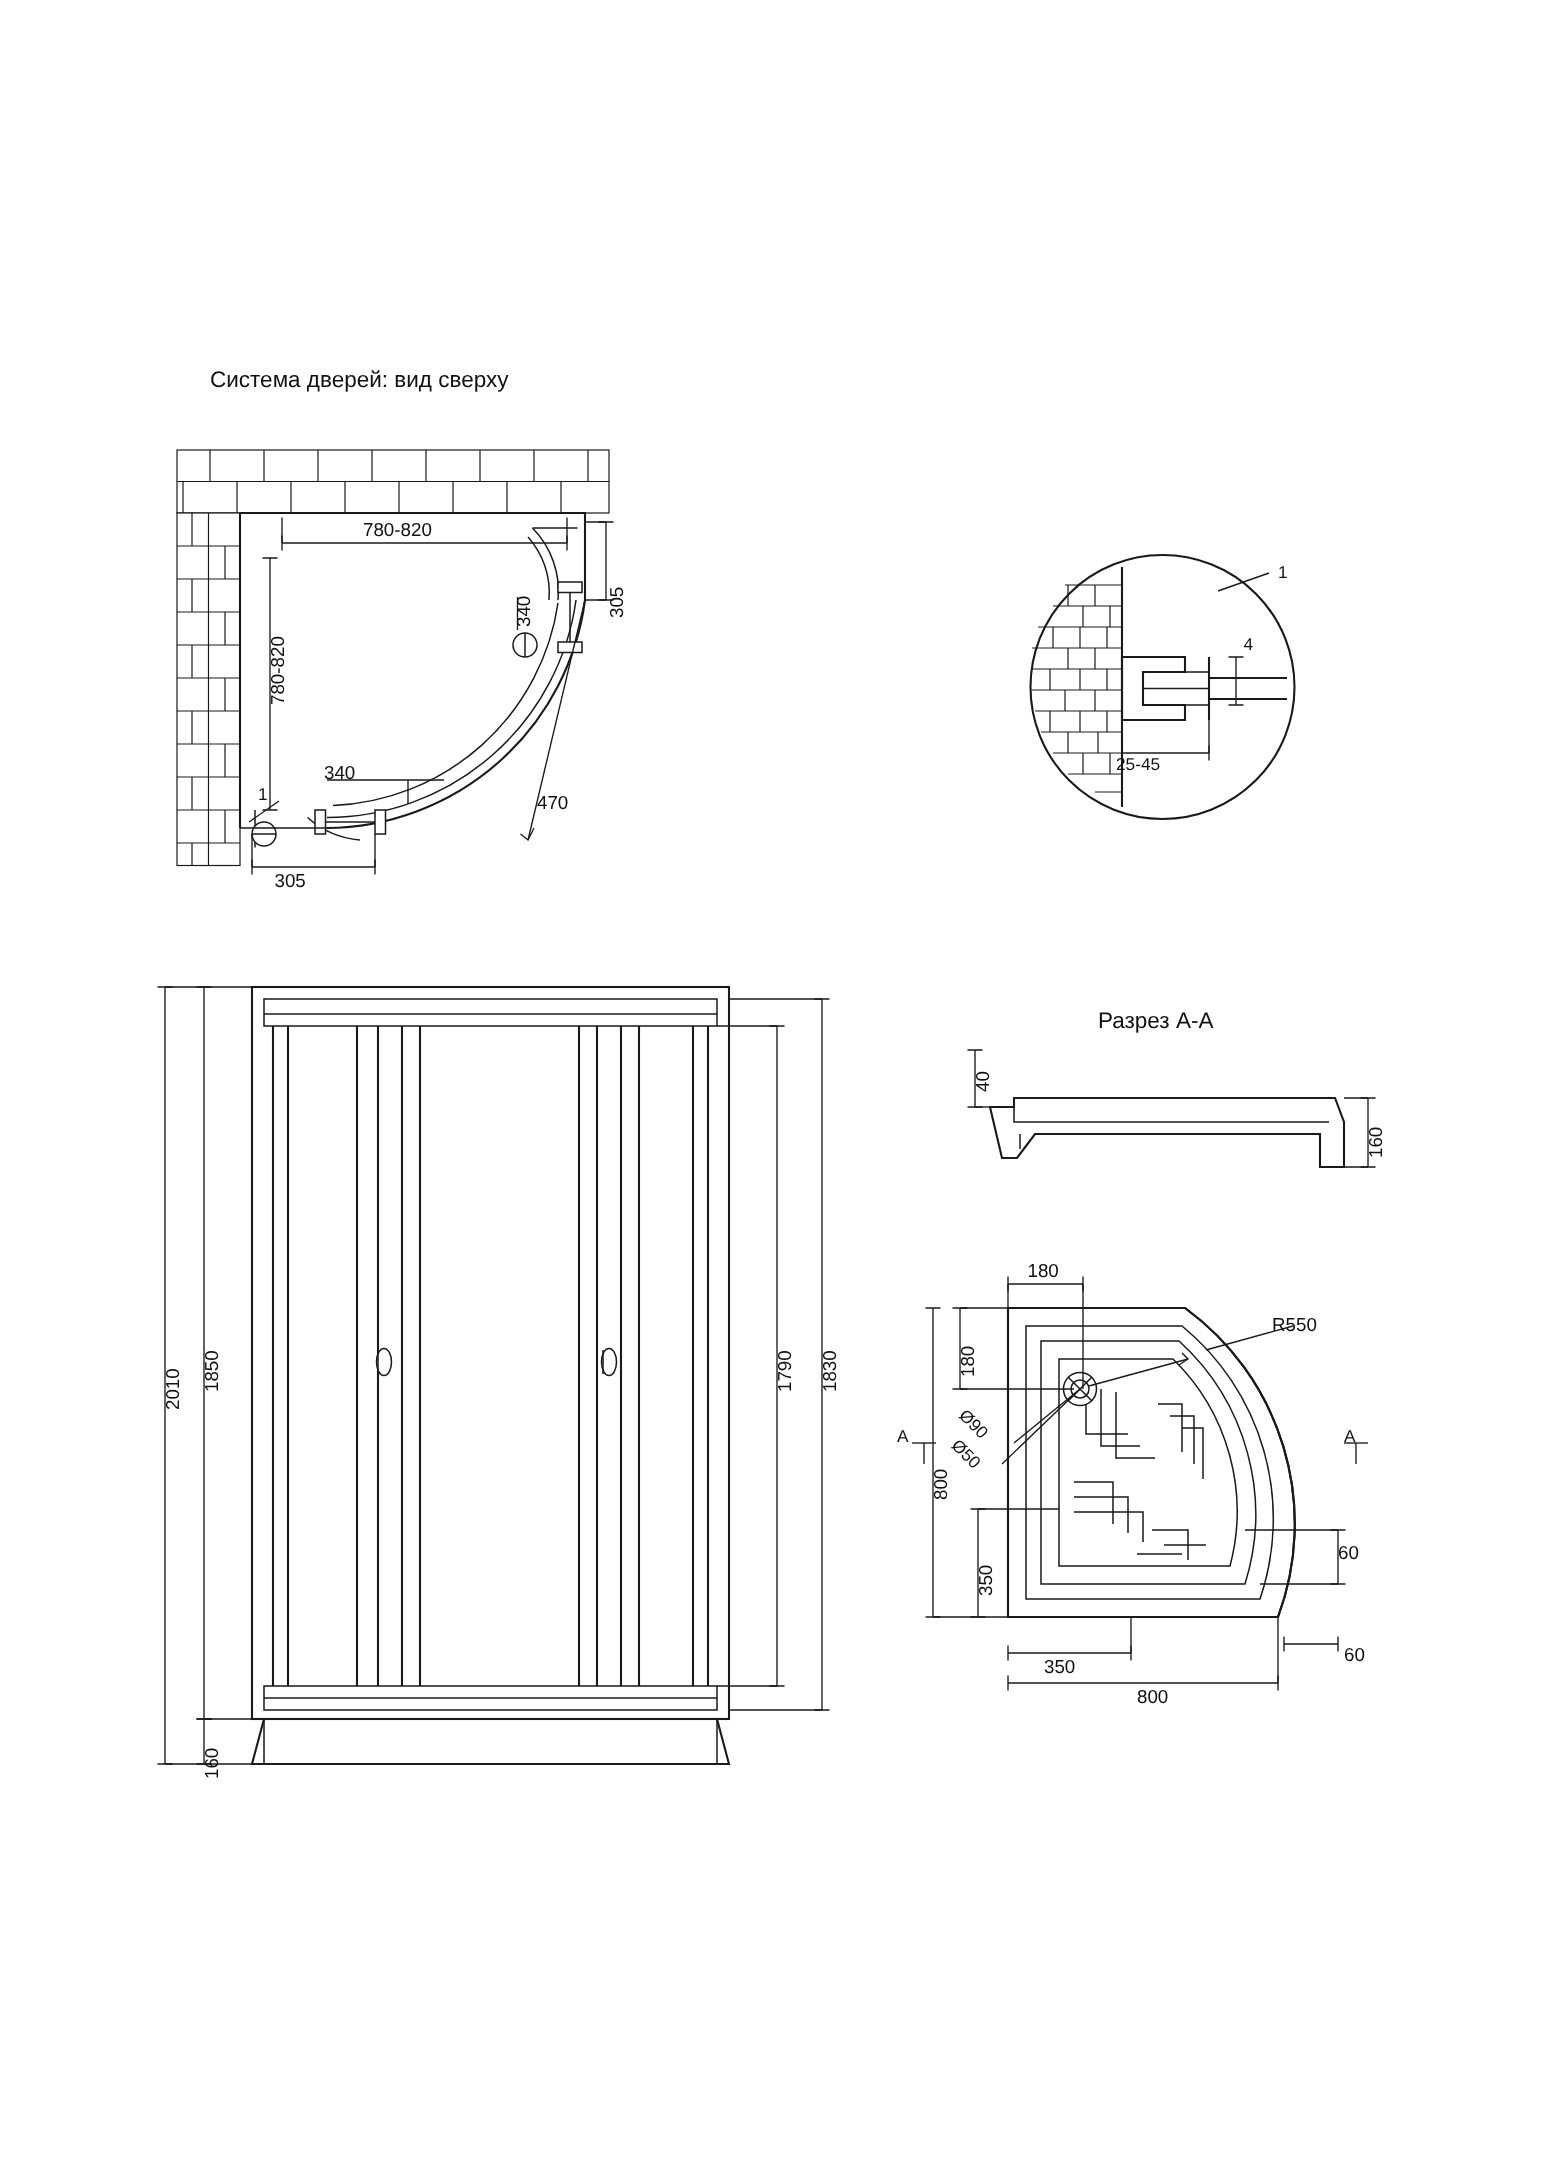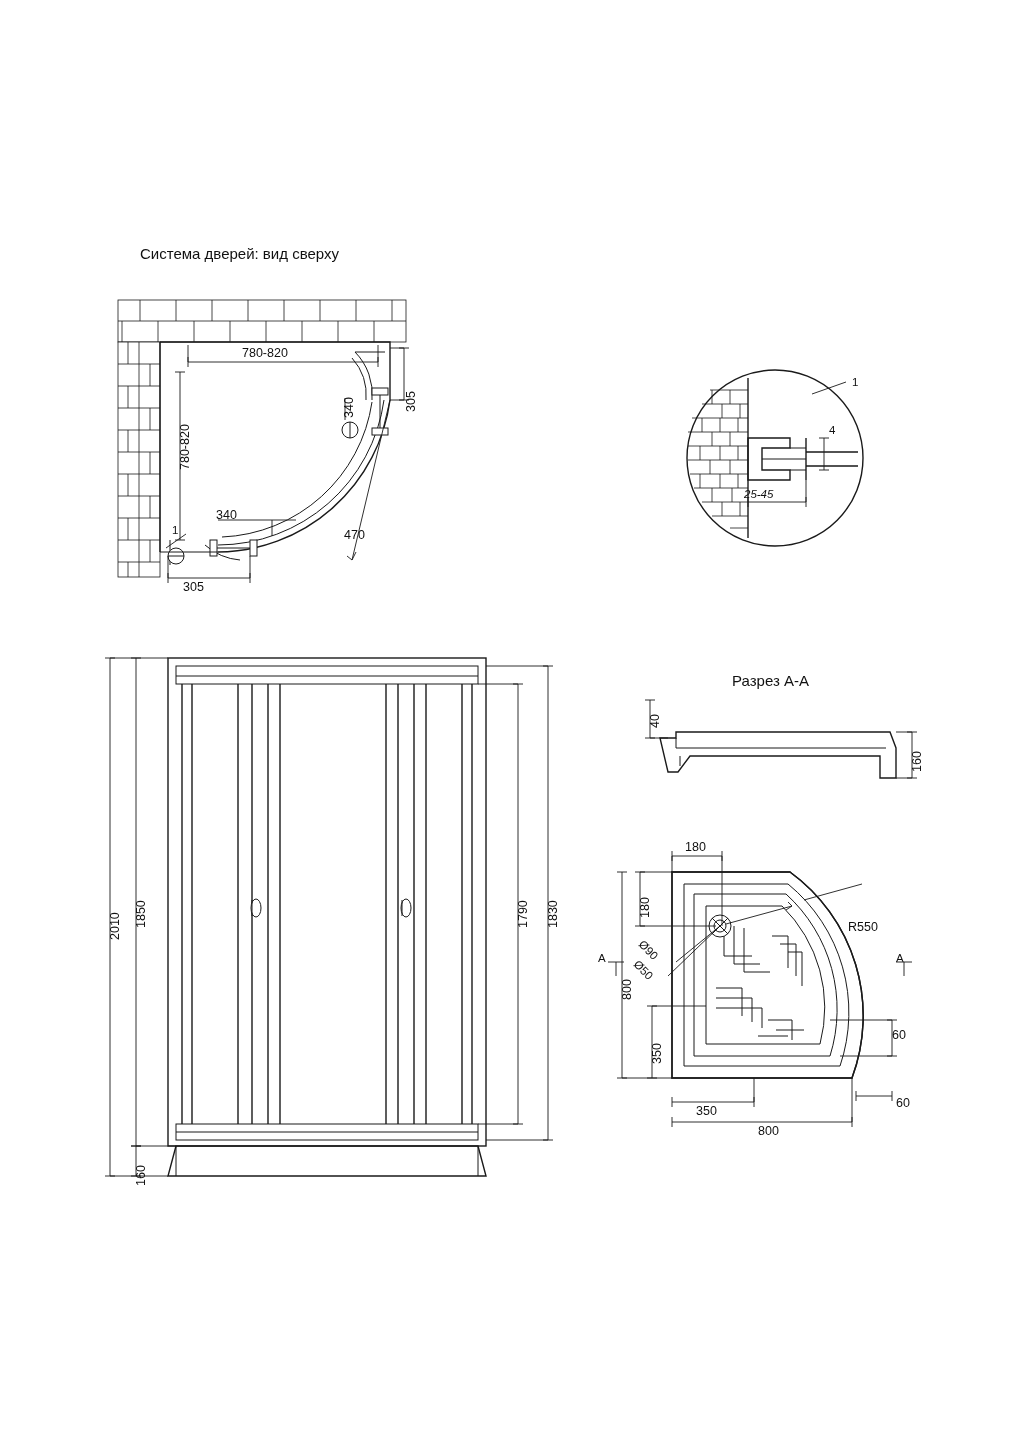--- a/index.html
+++ b/index.html
@@ -129,21 +129,21 @@
     <path class="dim" d="M390 400 L352 560"></path>
     <path class="dim" d="M347 556 L352 560 L356 552"></path>
   </svg>
 
   <div class="lbl" style="left:242px;top:346px;">780-820</div>
   <div class="lbl rot90" style="left:178px;top:470px;">780-820</div>
   <div class="lbl rot90" style="left:404px;top:412px;">305</div>
   <div class="lbl" style="left:183px;top:580px;">305</div>
   <div class="lbl rot90" style="left:342px;top:418px;">340</div>
   <div class="lbl" style="left:216px;top:508px;">340</div>
-  <div class="lbl" style="left:344px;top:528px;">470</div>
+  <div class="lbl" style="left:358px;top:528px;">470</div>
   <div class="lbl small" style="left:172px;top:524px;">1</div>
 
   <svg width="1035" height="1440">
     <circle class="ln med fillw" cx="775" cy="458" r="88"></circle>
 
     <g class="brick">
       <path d="M710 390 L748 390 M702 404 L748 404 M692 418 L748 418 M688 432 L748 432 M688 446 L748 446 M688 460 L748 460 M690 474 L748 474 M694 488 L748 488 M702 502 L748 502 M712 516 L748 516 M730 528 L748 528"></path>
       <path d="M712 390 L712 404 M730 390 L730 404 M722 404 L722 418 M740 404 L740 418 M702 418 L702 432 M720 418 L720 432 M738 418 L738 432 M712 432 L712 446 M730 432 L730 446 M700 446 L700 460 M720 446 L720 460 M738 446 L738 460 M710 460 L710 474 M730 460 L730 474 M700 474 L700 488 M720 474 L720 488 M738 474 L738 488 M712 488 L712 502 M732 488 L732 502 M722 502 L722 516 M740 502 L740 516"></path>
     </g>
 
@@ -160,21 +160,21 @@
     <path class="dim" d="M819 438 L829 438 M819 470 L829 470"></path>
 
     <path class="dim" d="M748 502 L806 502"></path>
     <path class="dim" d="M748 497 L748 507 M806 497 L806 507"></path>
     <path class="dim" d="M806 480 L806 502"></path>
 
     <path class="dim" d="M812 394 L846 382"></path>
   </svg>
   <div class="lbl small" style="left:852px;top:376px;">1</div>
   <div class="lbl small" style="left:829px;top:424px;">4</div>
-  <div class="lbl small" style="left:744px;top:488px;font-style:italic;">25-45</div>
+  <div class="lbl small" style="left:744px;top:504px;">25-45</div>
 
   <svg width="1035" height="1440">
 
     <rect class="ln med fillw" x="168" y="658" width="318" height="488"></rect>
 
     <rect class="ln thin" x="176" y="666" width="302" height="18"></rect>
     <path class="ln thin" d="M176 676 L478 676"></path>
 
     <rect class="ln thin" x="176" y="1124" width="302" height="16"></rect>
     <path class="ln thin" d="M176 1132 L478 1132"></path>
@@ -304,19 +304,19 @@
   </svg>
 
   <div class="lbl" style="left:685px;top:840px;">180</div>
   <div class="lbl rot90" style="left:638px;top:918px;">180</div>
   <div class="lbl rot90" style="left:620px;top:1000px;">800</div>
   <div class="lbl rot90" style="left:650px;top:1064px;">350</div>
   <div class="lbl" style="left:696px;top:1104px;">350</div>
   <div class="lbl" style="left:758px;top:1124px;">800</div>
   <div class="lbl" style="left:892px;top:1028px;">60</div>
   <div class="lbl" style="left:896px;top:1096px;">60</div>
-  <div class="lbl" style="left:848px;top:876px;margin-top:44px;">R550</div>
+  <div class="lbl" style="left:848px;top:876px;">R550</div>
   <div class="lbl small" style="left:645px;top:938px;transform:rotate(45deg);transform-origin:left top;">Ø90</div>
   <div class="lbl small" style="left:640px;top:958px;transform:rotate(45deg);transform-origin:left top;">Ø50</div>
   <div class="lbl small" style="left:598px;top:952px;">A</div>
   <div class="lbl small" style="left:896px;top:952px;">A</div>
 
 </div>
 
 </body></html>

